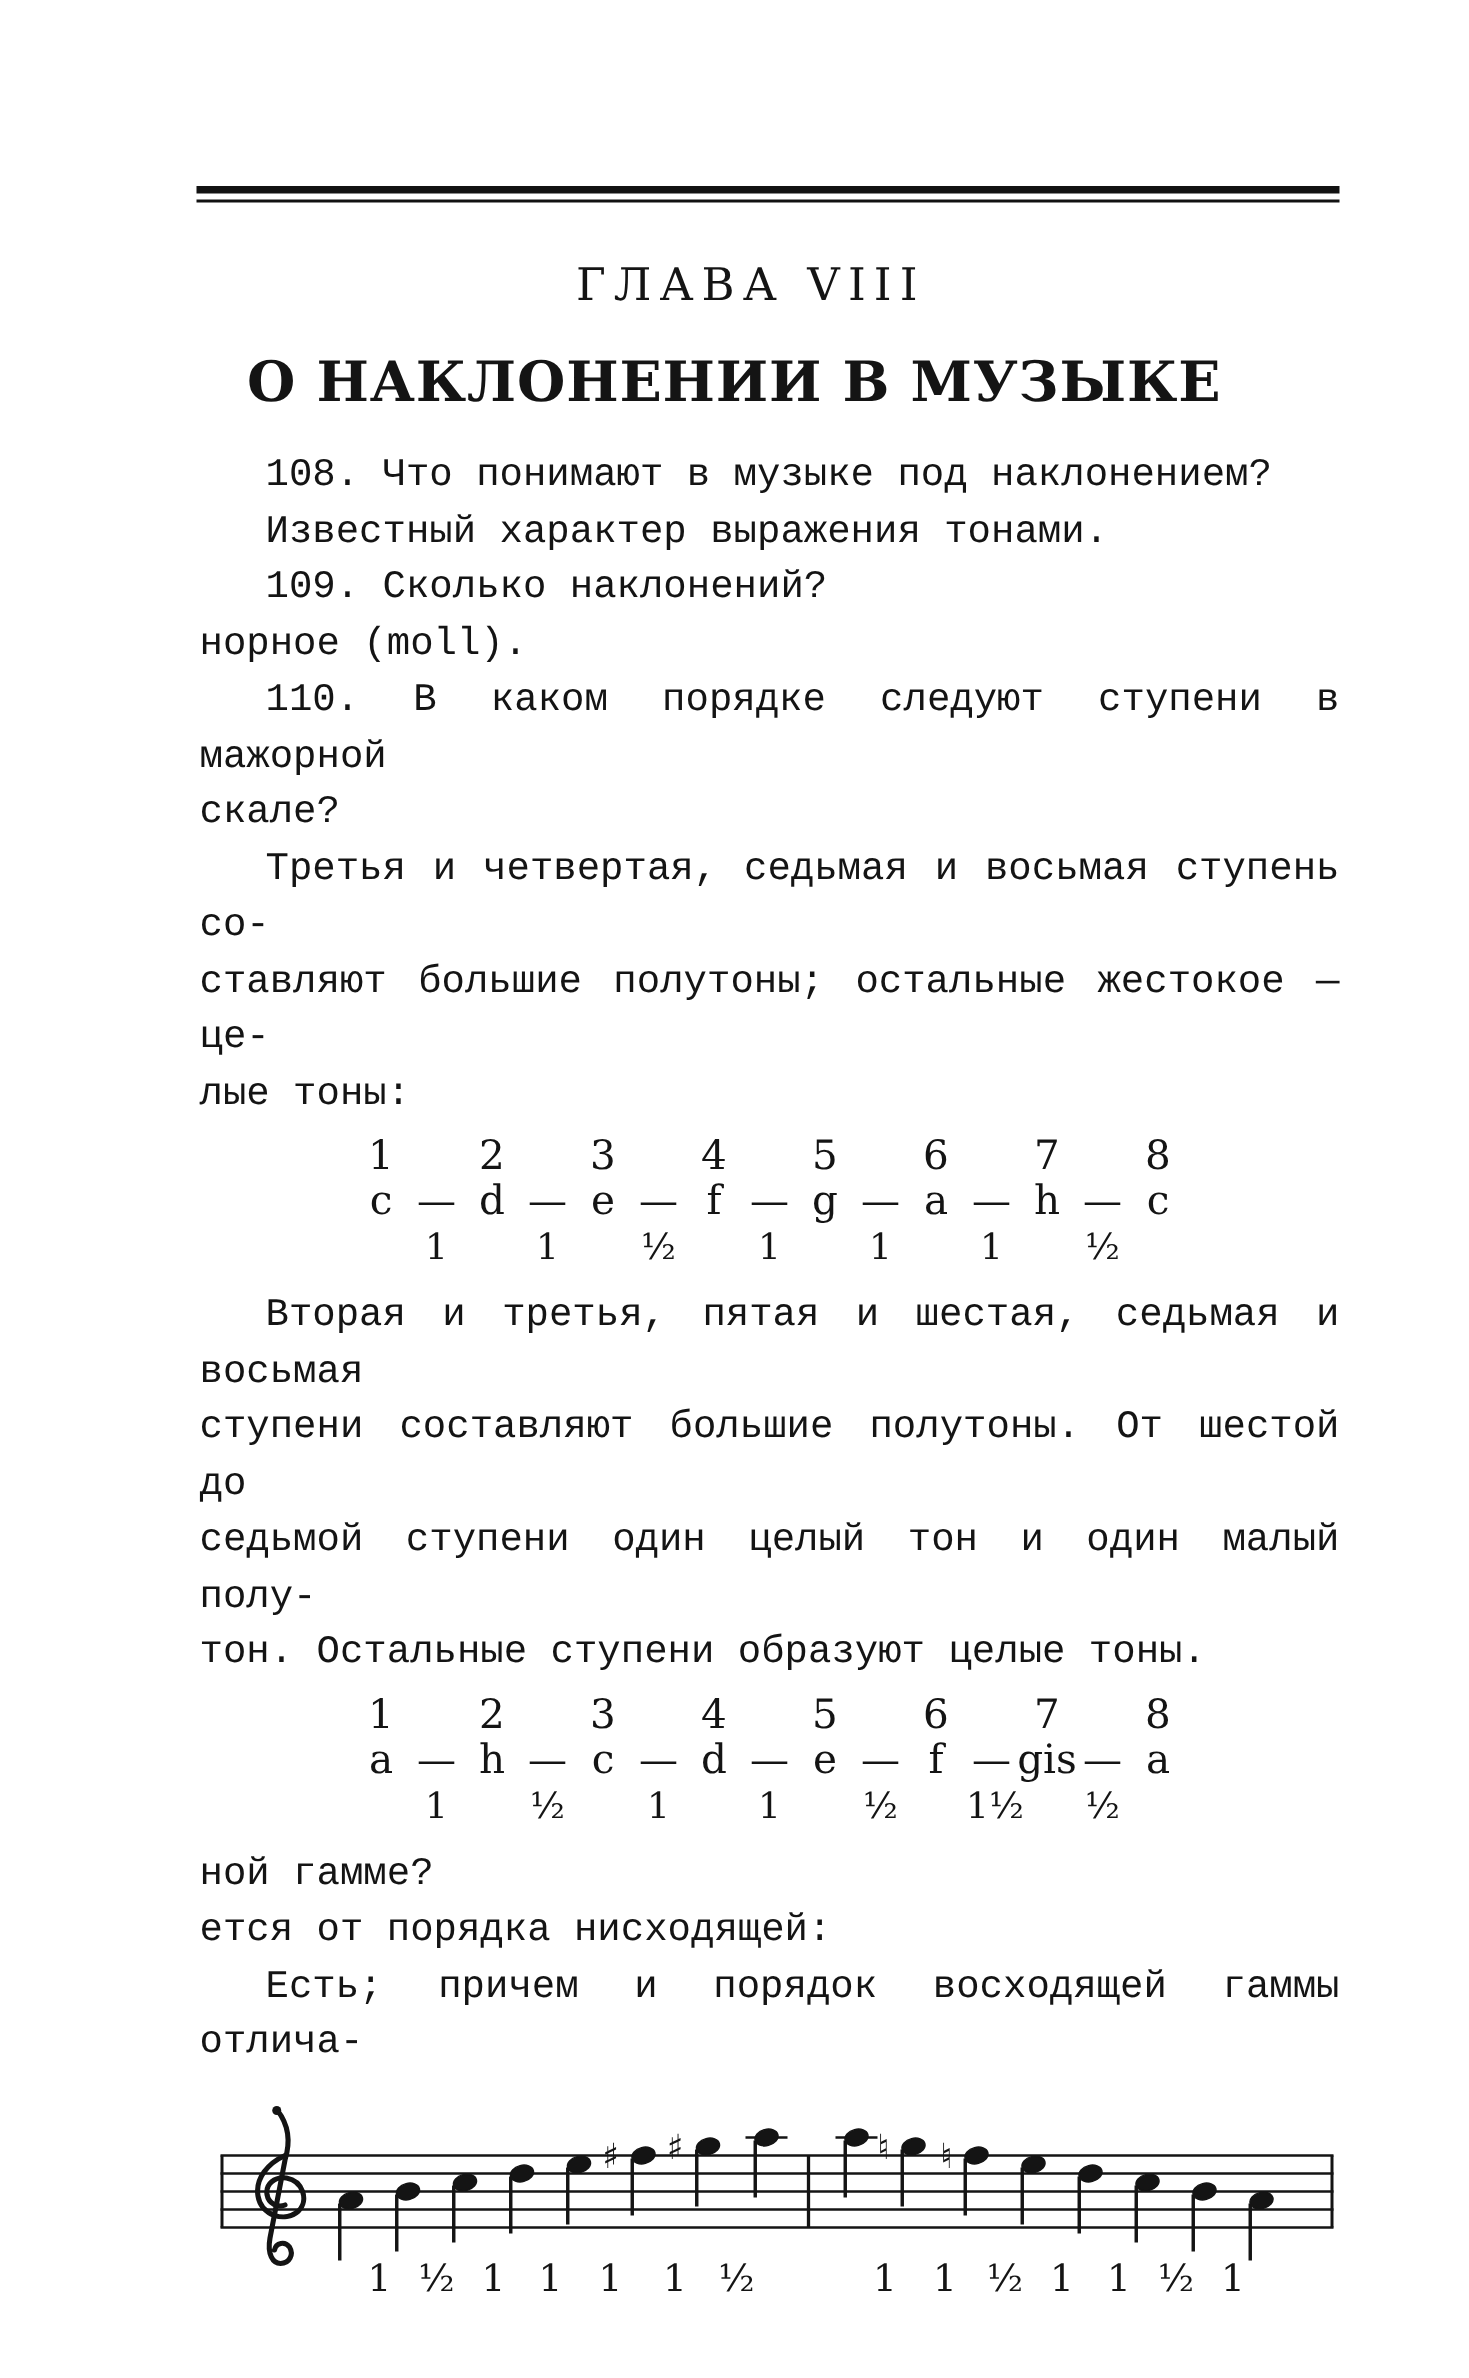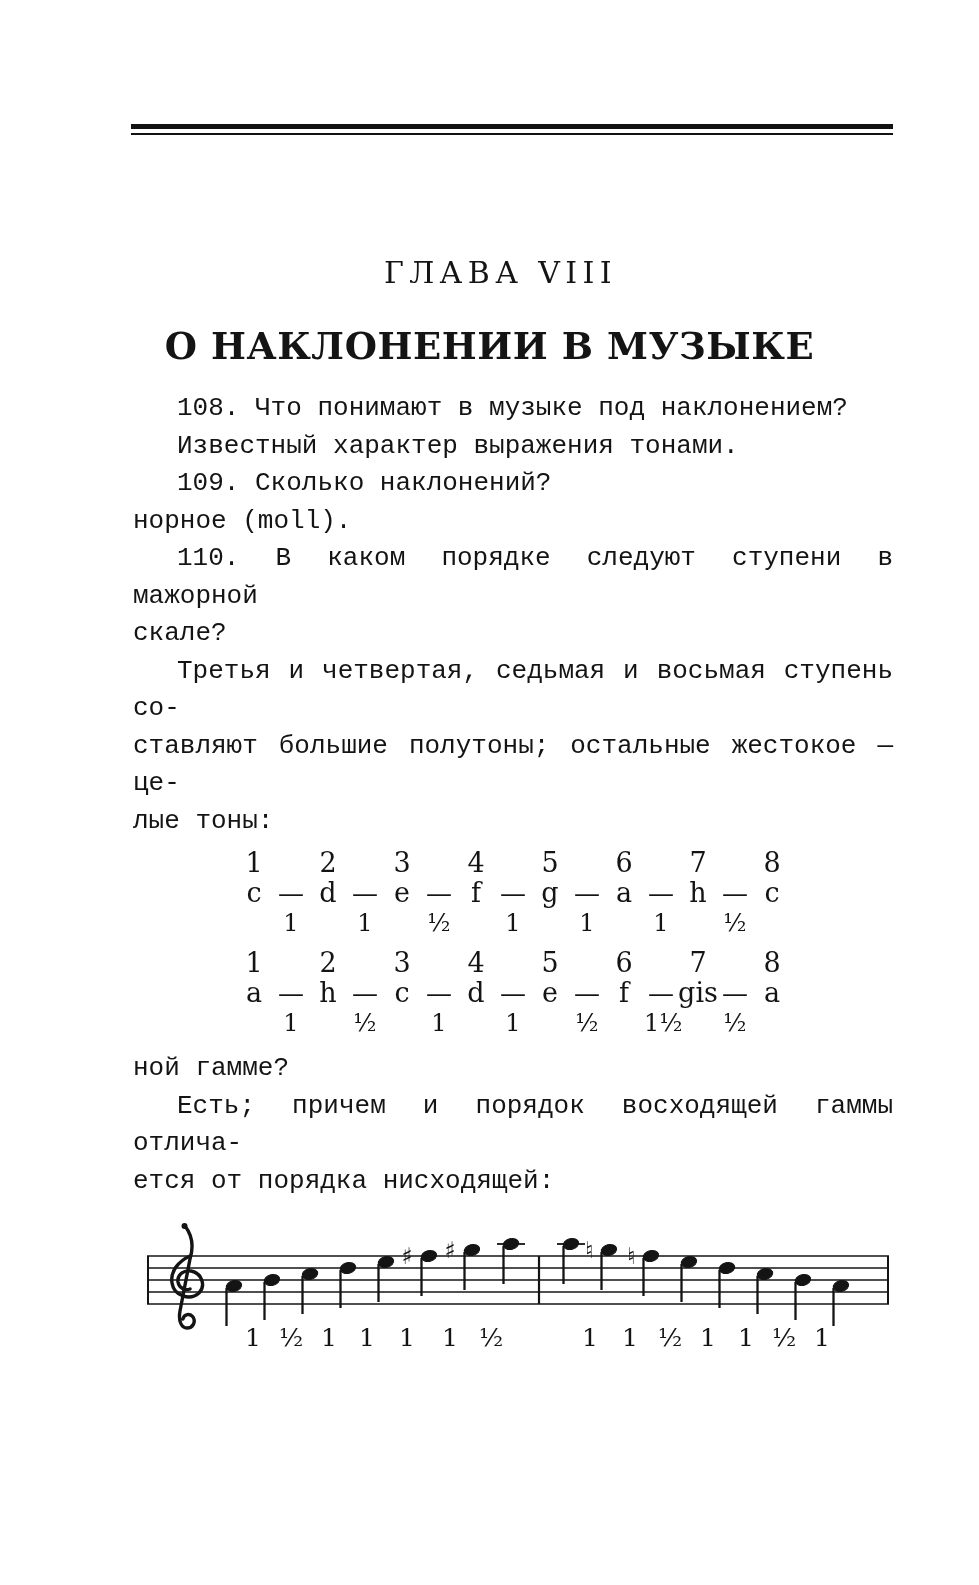--- a/index.html
+++ b/index.html
@@ -4,22 +4,22 @@
 <style>
   html,body{margin:0;padding:0;background:#ffffff;}
   .page{
     position:relative;width:979px;height:1585px;background:#fff;
     color:#141414;font-family:"DejaVu Serif","Liberation Serif",serif;
     overflow:hidden;
   }
   .rule{margin:124px 0 0 131px;width:762px;}
   .rule .thick{height:5px;background:#121212;}
   .rule .thin{height:2px;background:#121212;margin-top:4px;}
-  .chapter{margin-top:120px;text-align:center;font-size:30px;letter-spacing:0.18em;padding-left:22px;}
-  .title{margin-top:34px;text-align:center;font-size:37px;font-weight:bold;letter-spacing:0.015em;}
+  .chapter{margin-top:38px;text-align:center;font-size:30px;letter-spacing:0.18em;padding-left:22px;}
+  .title{margin-top:24px;text-align:center;font-size:37px;font-weight:bold;letter-spacing:0.015em;}
   .content{width:760px;margin:22px 0 0 133px;font-size:26px;line-height:37.5px;}
   .para{margin:0;}
   .line{white-space:nowrap;font-family:Liberation Mono, monospace;}
   .line.first{text-indent:44px;}
   .line.full{white-space:normal;text-align:justify;text-align-last:justify;}
   .scale{
     display:grid;grid-template-columns:40px repeat(7,34px 40px);
     width:558px;margin:10px auto 14px;text-align:center;row-gap:2px;
   }
   .scale .deg{grid-row:1;font-size:27px;line-height:26px;}
@@ -94,20 +94,26 @@
         <div class="dash" style="grid-area: 2 / 8;">—</div>
         <div class="iv" style="grid-area: 3 / 8;">1</div>
         <div class="dash" style="grid-area: 2 / 10;">—</div>
         <div class="iv" style="grid-area: 3 / 10;">1</div>
         <div class="dash" style="grid-area: 2 / 12;">—</div>
         <div class="iv" style="grid-area: 3 / 12;">1</div>
         <div class="dash" style="grid-area: 2 / 14;">—</div>
         <div class="iv" style="grid-area: 3 / 14;">½</div>
       </div>
 
+    <div class="para">
+      <div class="line first full">Вторая и третья, пятая и шестая, седьмая и восьмая</div>
+      <div class="line full">ступени составляют большие полутоны. От шестой до</div>
+      <div class="line full">седьмой ступени один целый тон и один малый полу-</div>
+      <div class="line">тон. Остальные ступени образуют целые тоны.</div>
+    </div>
 
     <div class="scale">
         <div class="deg" style="grid-area: 1 / 1;">1</div>
         <div class="deg" style="grid-area: 1 / 3;">2</div>
         <div class="deg" style="grid-area: 1 / 5;">3</div>
         <div class="deg" style="grid-area: 1 / 7;">4</div>
         <div class="deg" style="grid-area: 1 / 9;">5</div>
         <div class="deg" style="grid-area: 1 / 11;">6</div>
         <div class="deg" style="grid-area: 1 / 13;">7</div>
         <div class="deg" style="grid-area: 1 / 15;">8</div>
@@ -132,22 +138,22 @@
         <div class="dash" style="grid-area: 2 / 12;">—</div>
         <div class="iv" style="grid-area: 3 / 12;">1½</div>
         <div class="dash" style="grid-area: 2 / 14;">—</div>
         <div class="iv" style="grid-area: 3 / 14;">½</div>
       </div>
 
     <div class="para">
       <div class="line">ной гамме?</div>
     </div>
     <div class="para">
+      <div class="line">ется от порядка нисходящей:</div>
       <div class="line first full">Есть; причем и порядок восходящей гаммы отлича-</div>
-      <div class="line">ется от порядка нисходящей:</div>
     </div>
 
     <div class="staffwrap">
       <svg width="758" height="148" viewBox="0 0 758 148">
 
         <g stroke="#141414" stroke-width="1.6">
           <line x1="8" y1="50" x2="750" y2="50"></line>
           <line x1="8" y1="62" x2="750" y2="62"></line>
           <line x1="8" y1="74" x2="750" y2="74"></line>
           <line x1="8" y1="86" x2="750" y2="86"></line>

